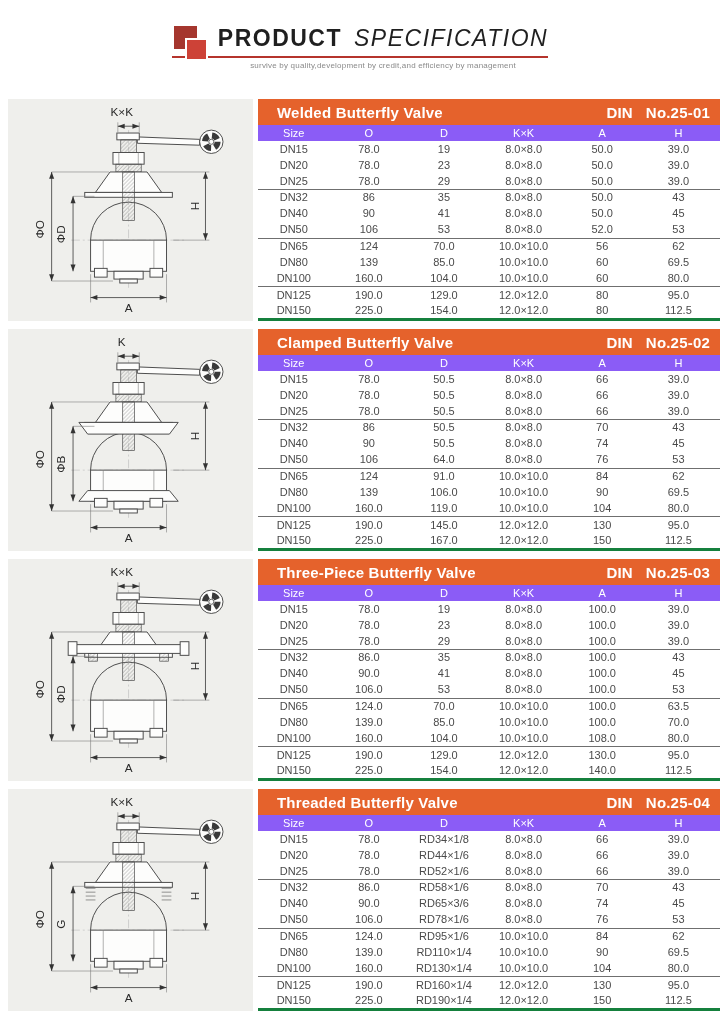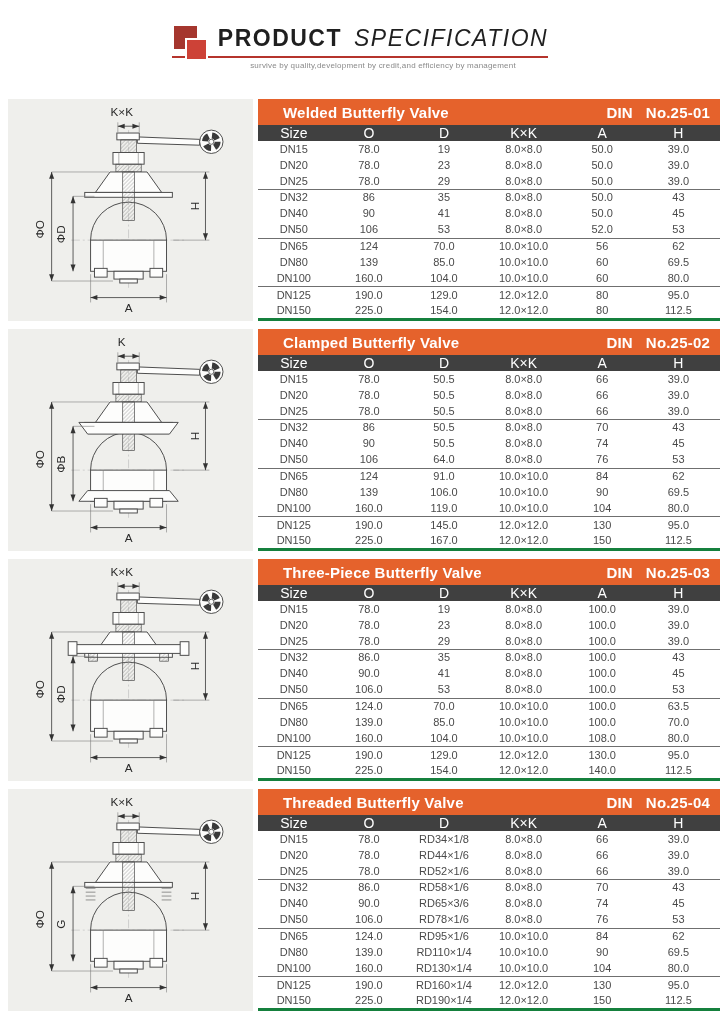--- a/index.html
+++ b/index.html
@@ -16,25 +16,25 @@
   .t-bold { font-weight:bold; margin-right:12px;text-align:right; }
   .t-light { font-weight:normal;font-style:italic; }
   .red-rule { height:2px; background:#B5342C; margin-top:2px; margin-left:-46px; width:calc(100% + 46px); }
   .tagline { font-size:8px; color:#8a8a8a; text-align:center; margin-top:3px; letter-spacing:0.2px; }
 
   
   .spec-section { display:flex; align-items:flex-start; padding-left:8px; margin-bottom:6px; height:224px; }
   .drawing-panel { width:245px; height:222px; background:#EFEFEC; flex:none; display:flex; align-items:center; justify-content:center; margin-right:5px; }
   .table-wrap { flex:1; }
 
-  .table-title { background:#E5622C; height:26px; color:#ffffff; display:flex; align-items:center; justify-content:space-between; padding:0 10px 0 25px; font-size:15px; font-weight:bold; letter-spacing:0.2px; }
+  .table-title { background:#E5622C; height:26px; color:#ffffff; display:flex; align-items:center; justify-content:space-between; padding:0 10px 0 19px; font-size:15px; font-weight:bold; letter-spacing:0.2px; }
   .din-group { display:flex; gap:13px;justify-content:space-between; }
 
   table.spec { width:100%; border-collapse:collapse; table-layout:fixed; }
-  .spec th { background:#404040; color:#ffffff; font-weight:normal; font-size:14px; height:16px; padding:0; }
+  .spec th { background:#8b5cf6; color:#ffffff; font-weight:normal; font-size:11px; height:16px; padding:0; }
   .spec td { text-align:center; font-size:11px; color:#4A4A4A; height:16.2px; padding:0; line-height:1; }
   .spec tr.group-start td { border-top:1px solid #6f6f6f; }
   .spec tbody tr:last-child td { border-bottom:3px solid #15803d; }
 </style>
 </head>
 <body>
 
 <div class="page-header">
   <div class="brand">
     <div class="logo-mark">

